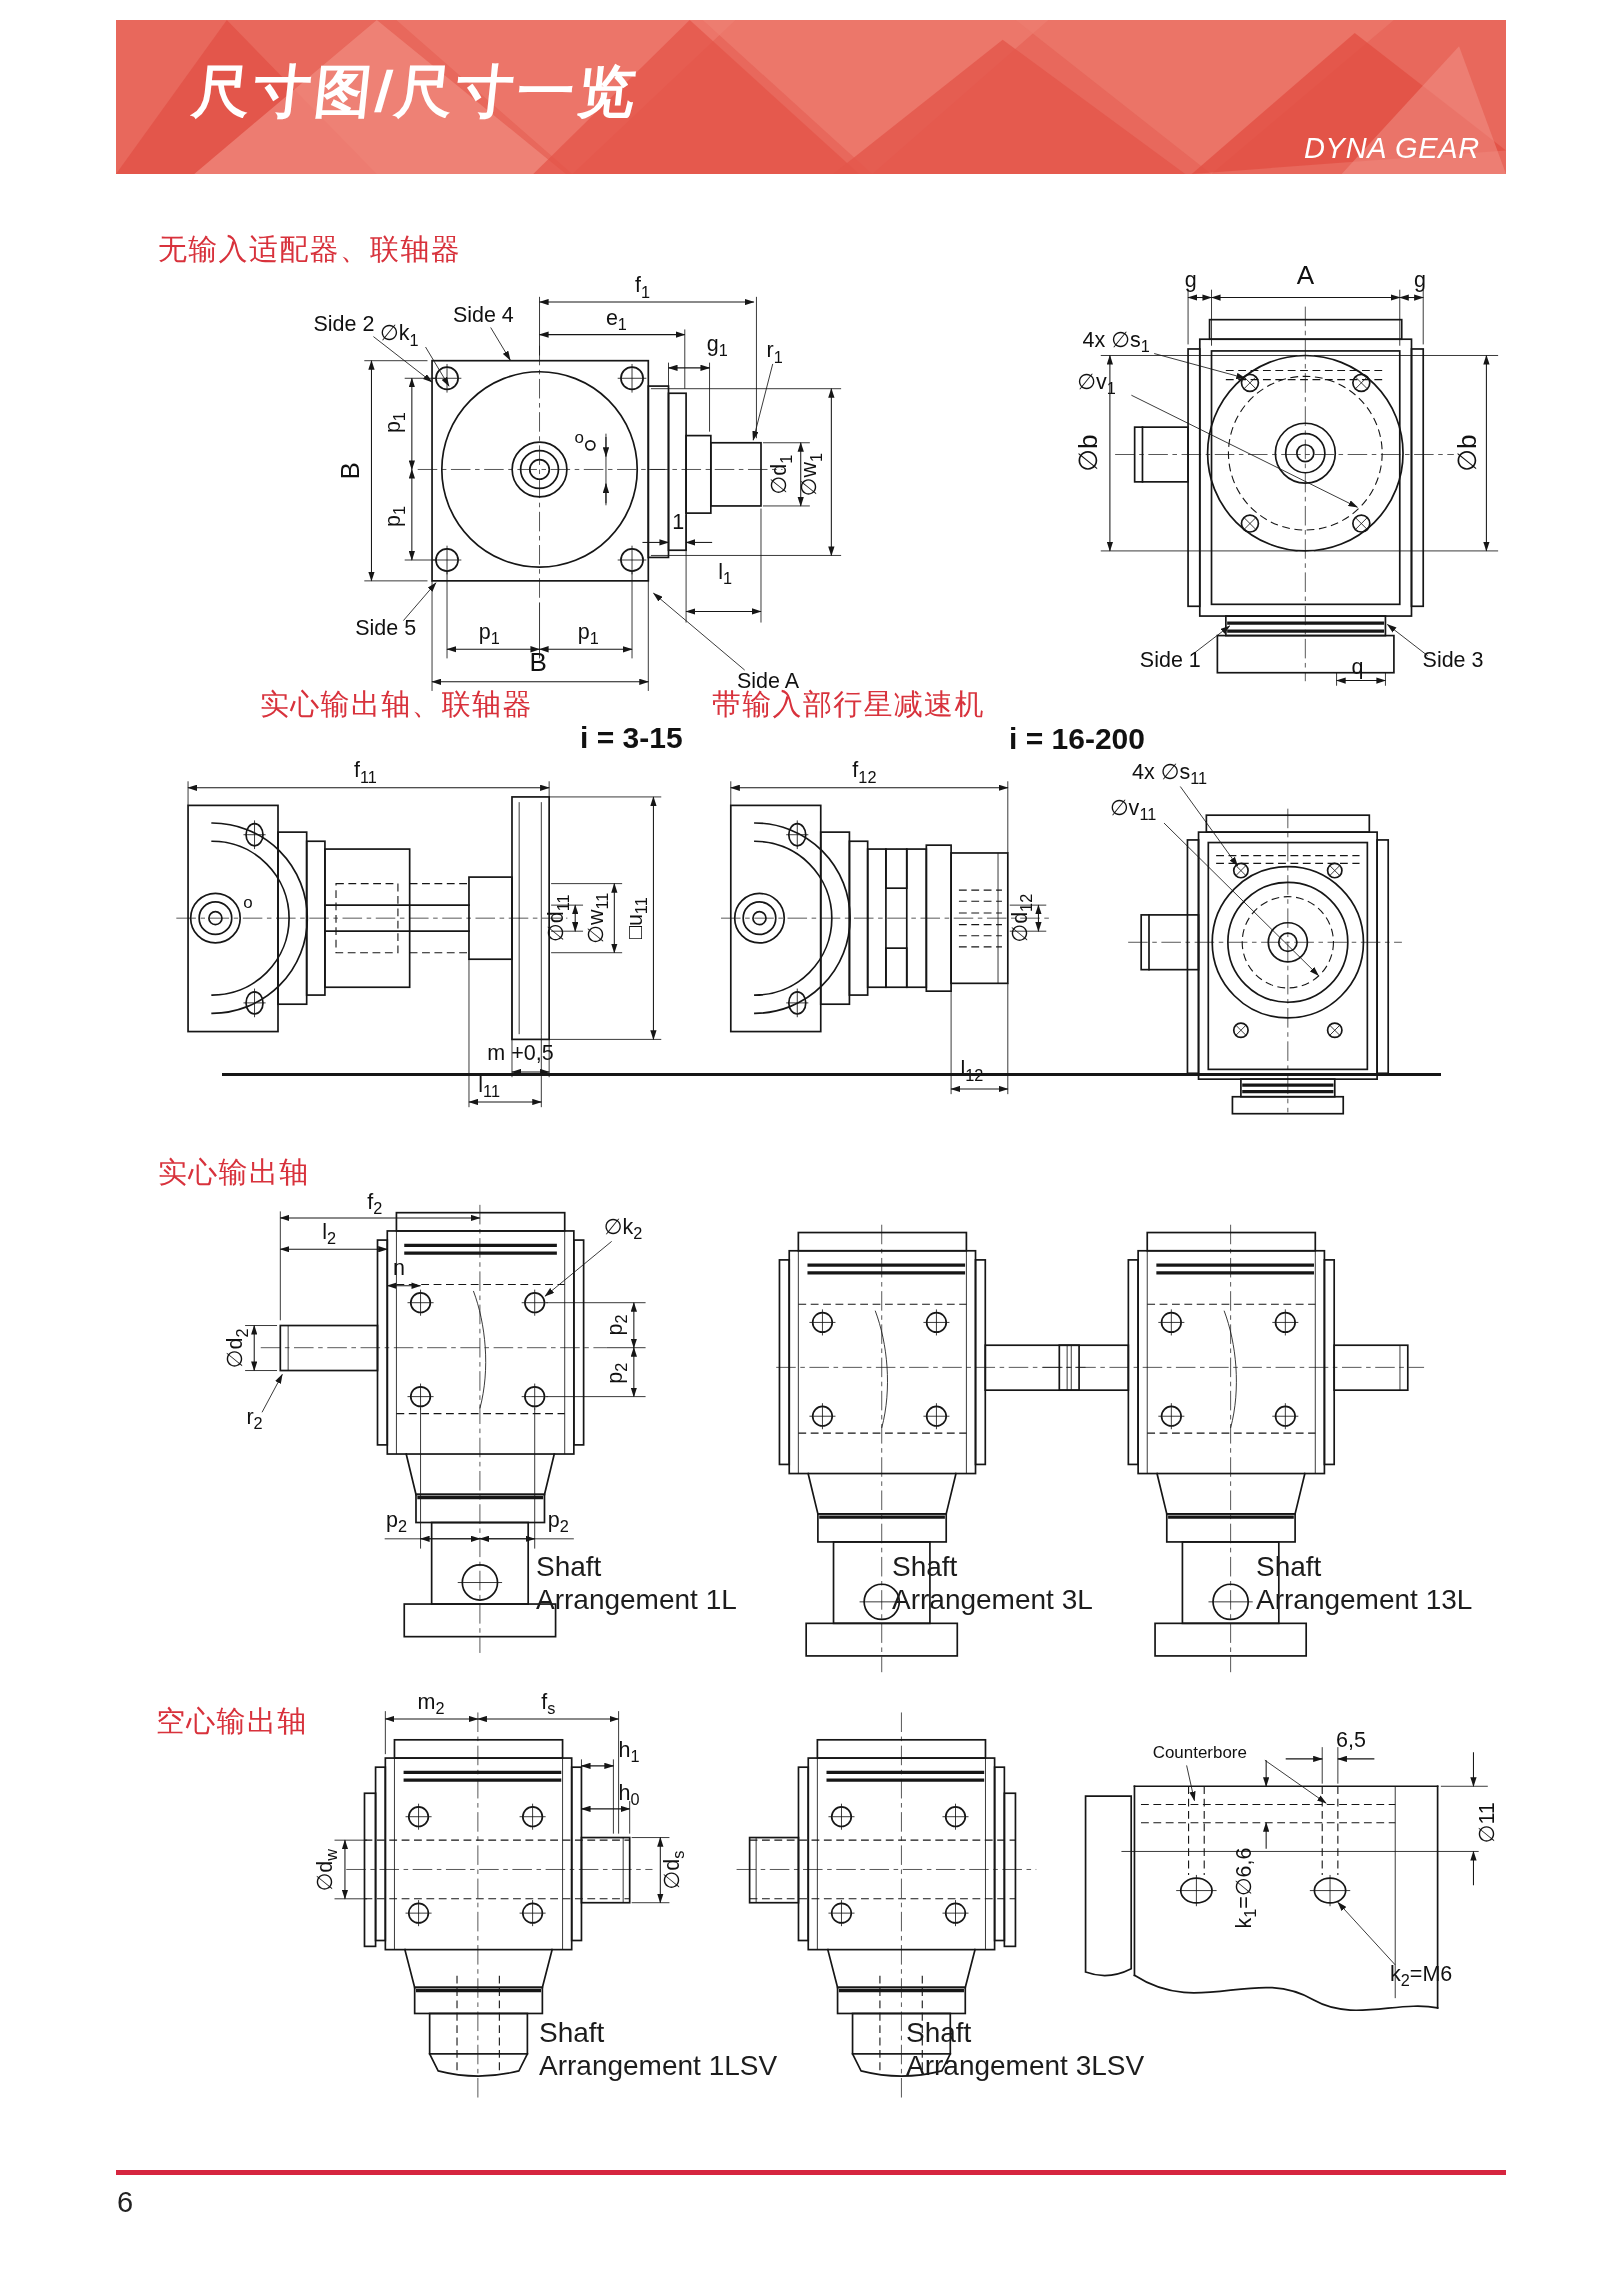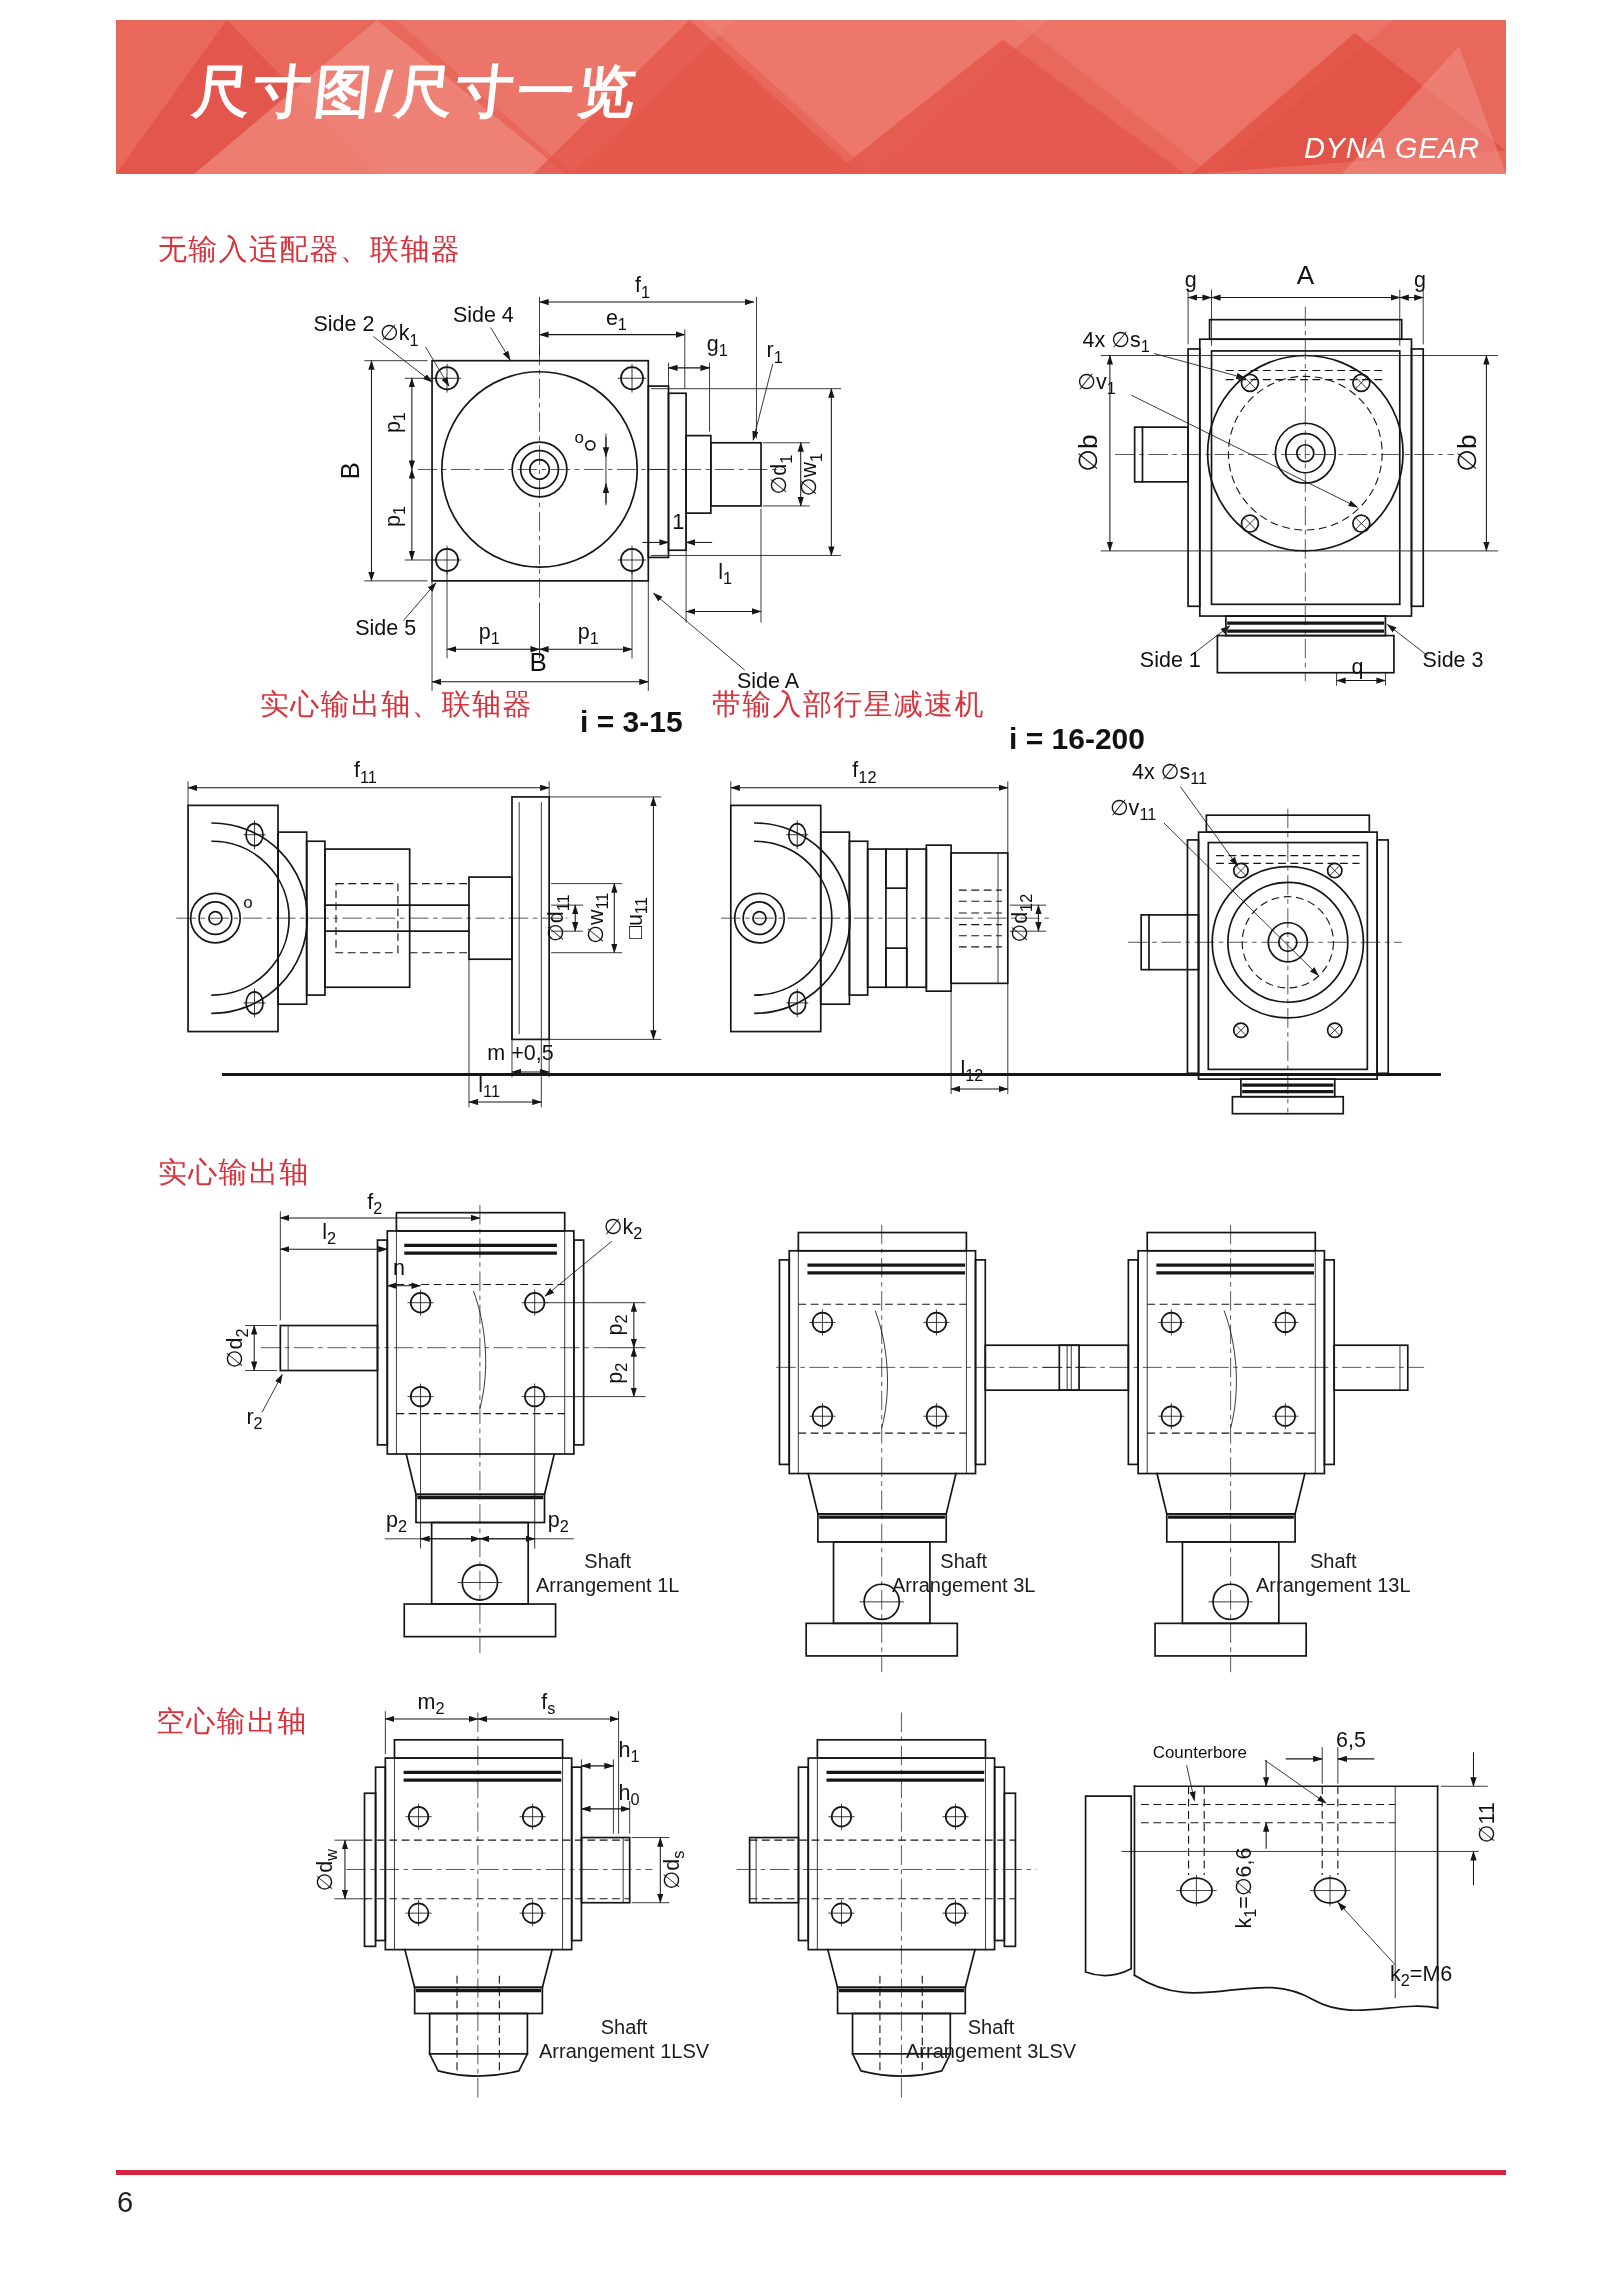--- a/index.html
+++ b/index.html
@@ -6,21 +6,21 @@
   body{width:1622px;height:2284px;background:#ffffff;position:relative;
        font-family:"Liberation Sans",sans-serif;color:#161616;overflow:hidden;}
   
   .banner{position:absolute;left:116px;top:19.6px;width:1390px;height:154px;background:#e8685c;overflow:hidden;}
   .banner-title{position:absolute;left:77px;top:34px;font-size:57px;font-weight:bold;color:#fff;
                 transform:skewX(-6deg);letter-spacing:3.9px;}
   .logo{position:absolute;right:26px;bottom:9px;font-size:29px;font-weight:normal;font-style:italic;
         color:#fff;letter-spacing:0.7px;}
   .heading{position:absolute;font-size:29px;color:#d8323c;letter-spacing:1.3px;text-align:center;}
   .ratio{position:absolute;font-size:30px;font-weight:bold;color:#111;}
-  .caption{position:absolute;font-size:20px;color:#1c1c1c;line-height:1.18;text-align:center;}
+  .caption{position:absolute;font-size:28px;color:#1c1c1c;line-height:1.18;}
   .divider{position:absolute;background:#161616;}
   .redrule{position:absolute;left:116px;top:2170px;width:1390px;height:4.6px;background:#d6253f;}
   .pagenum{position:absolute;left:117px;top:2186px;font-size:29px;color:#222;}
   
   svg{position:absolute;overflow:visible;}
   svg text{font-family:"Liberation Sans",sans-serif;fill:#111;}
   .dim{font-size:33px;} .sb{font-size:25px;} .tl{font-size:33px;}
   .bigdim{font-size:40px;}
   .small{font-size:26px;}
   .ol{stroke:#161616;stroke-width:2.6;fill:none;stroke-linecap:square;}
@@ -55,21 +55,21 @@
   <div class="banner-title">尺寸图/尺寸一览</div>
   <div class="logo">DYNA GEAR</div>
 </div>
 
 <div class="heading" style="left:158px;top:230px">无输入适配器、联轴器</div>
 <div class="heading" style="left:260px;top:685px">实心输出轴、联轴器</div>
 <div class="heading" style="left:712px;top:685px">带输入部行星减速机</div>
 <div class="heading" style="left:158px;top:1153px">实心输出轴</div>
 <div class="heading" style="left:156px;top:1702px">空心输出轴</div>
 
-<div class="ratio" style="left:580px;top:705px">i = 3-15</div>
+<div class="ratio" style="left:580px;top:721px">i = 3-15</div>
 <div class="ratio" style="left:1009px;top:722px">i = 16-200</div>
 
 <svg style="left:261px;top:248px" width="815" height="469" viewBox="0 0 1250 720">
   <g>
     <rect class="ol" x="262" y="173" width="332" height="338"></rect>
     <circle class="ol" cx="427" cy="340" r="150"></circle>
     <circle class="ol" cx="427" cy="340" r="42"></circle>
     <circle class="ol" cx="427" cy="340" r="29"></circle>
     <circle class="ol" cx="427" cy="340" r="15"></circle>
     <circle class="ol" cx="505" cy="303" r="7"></circle>

